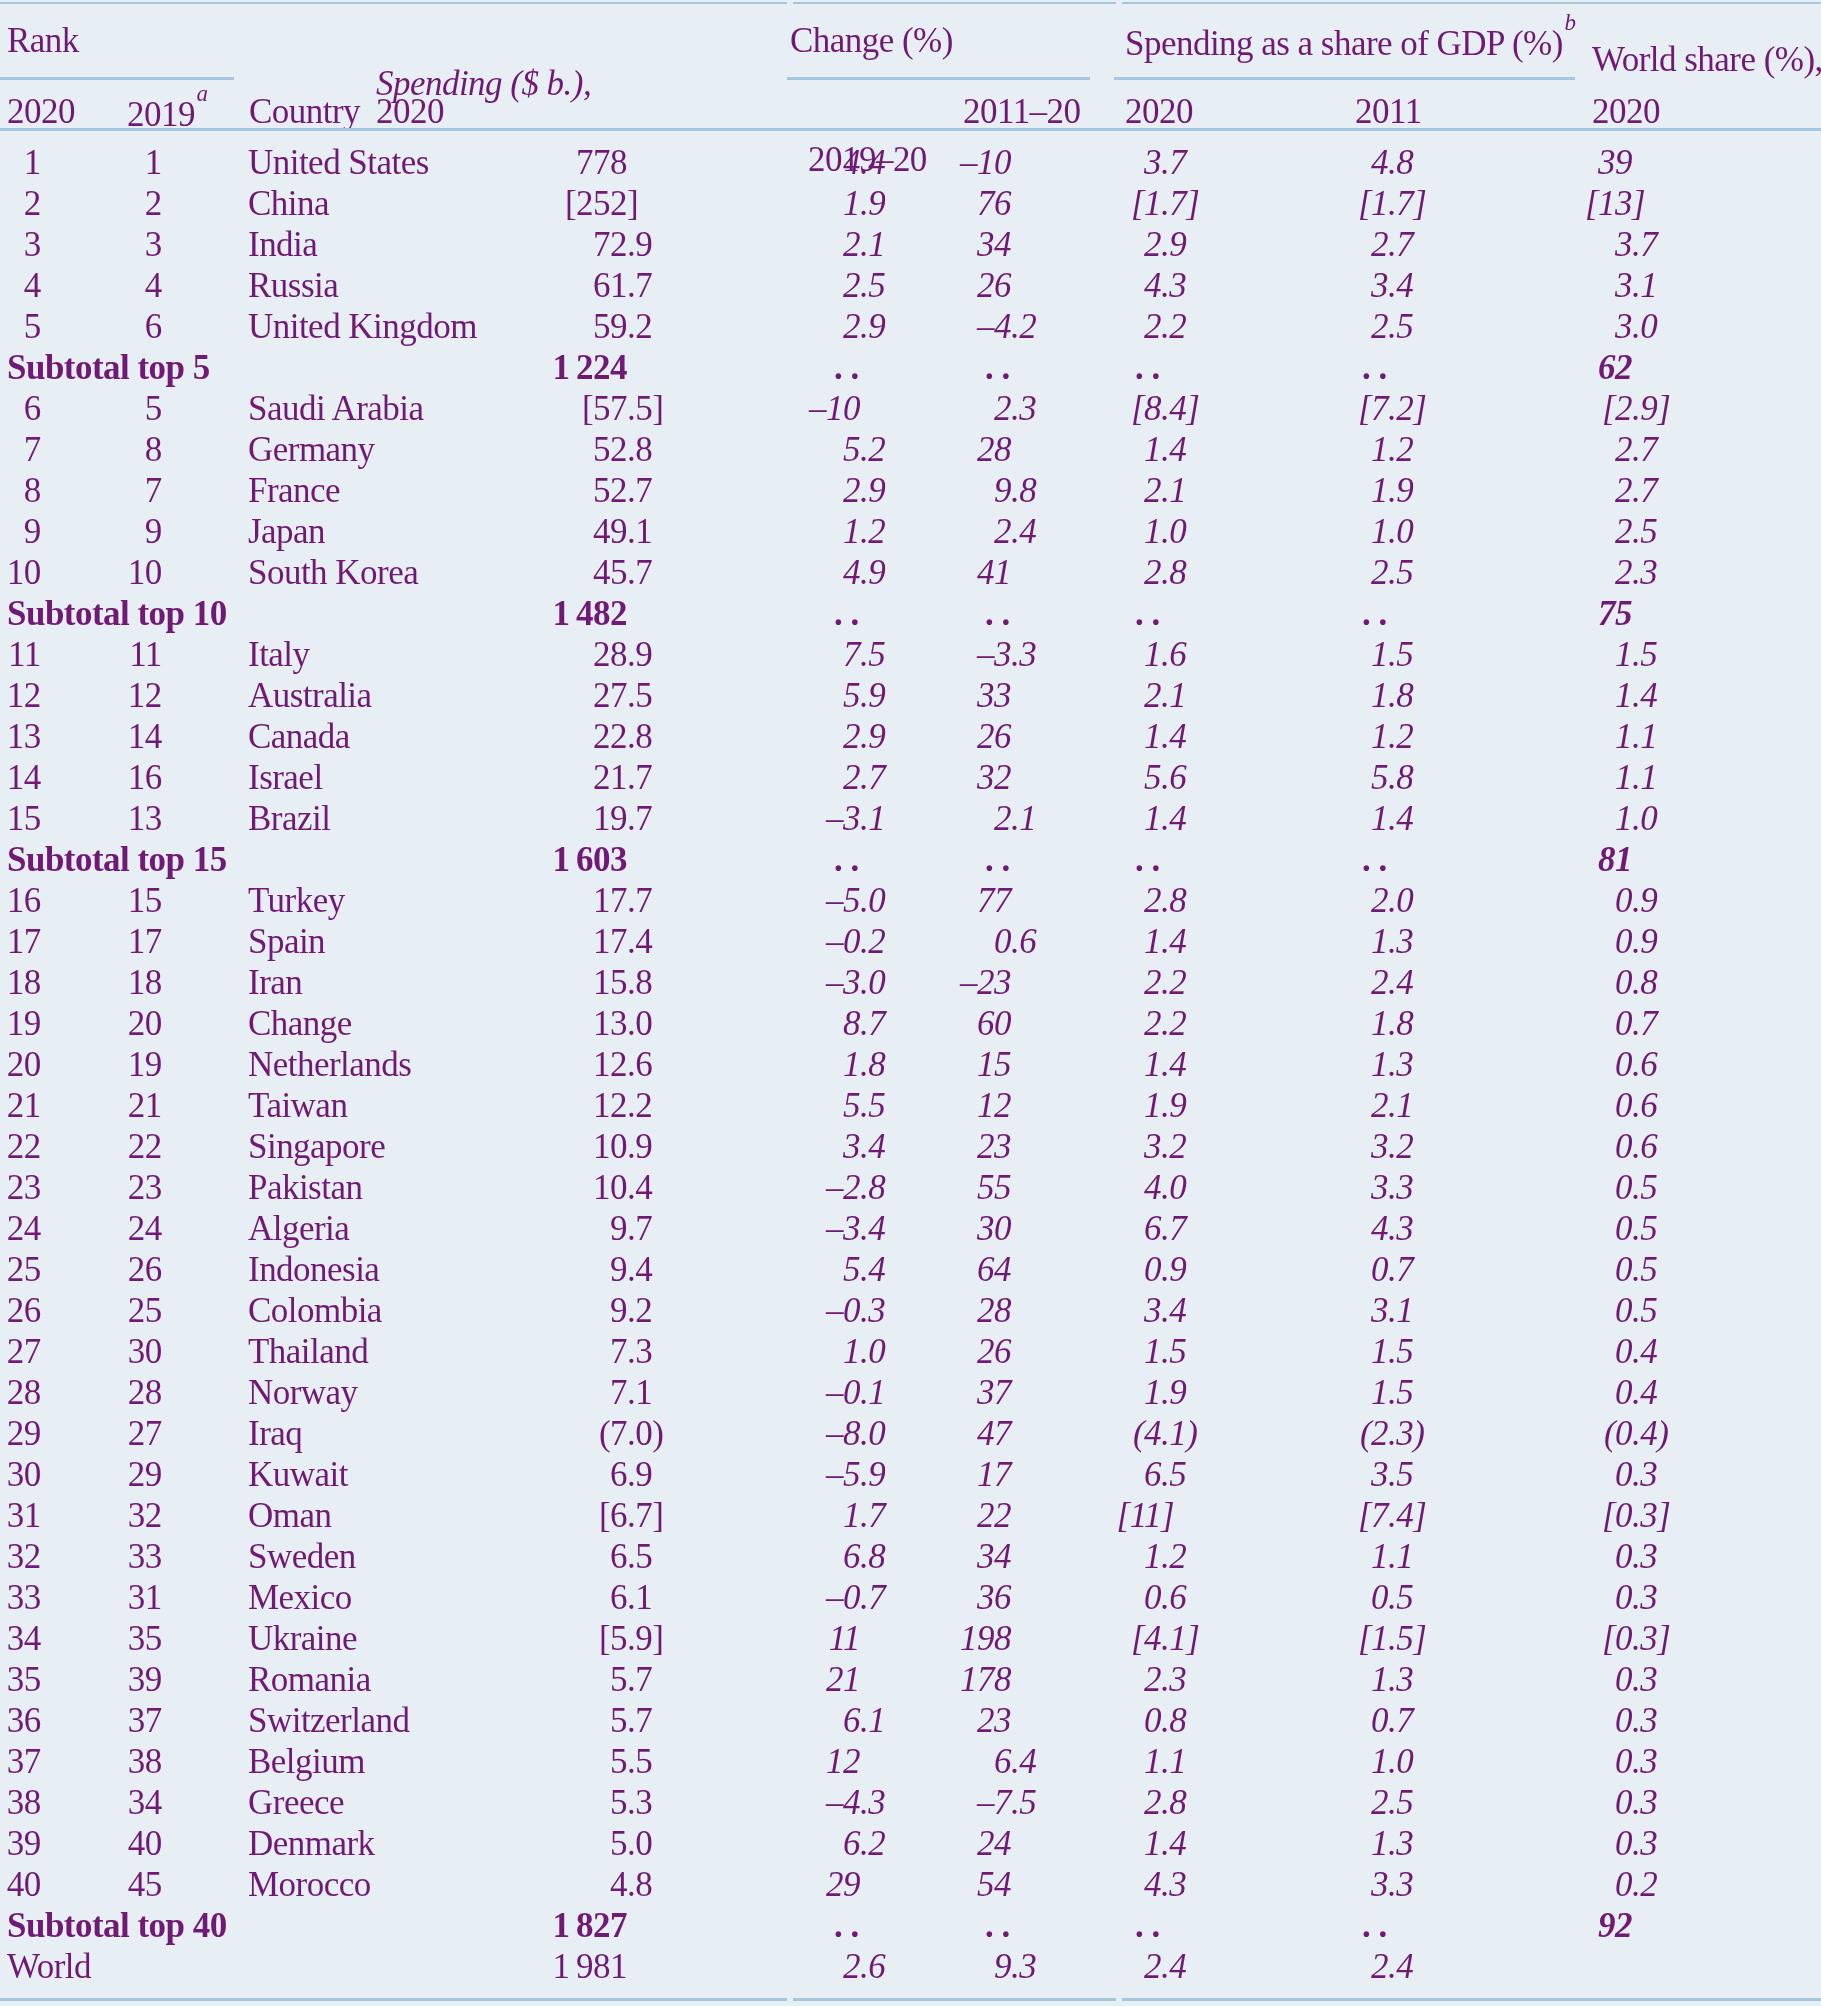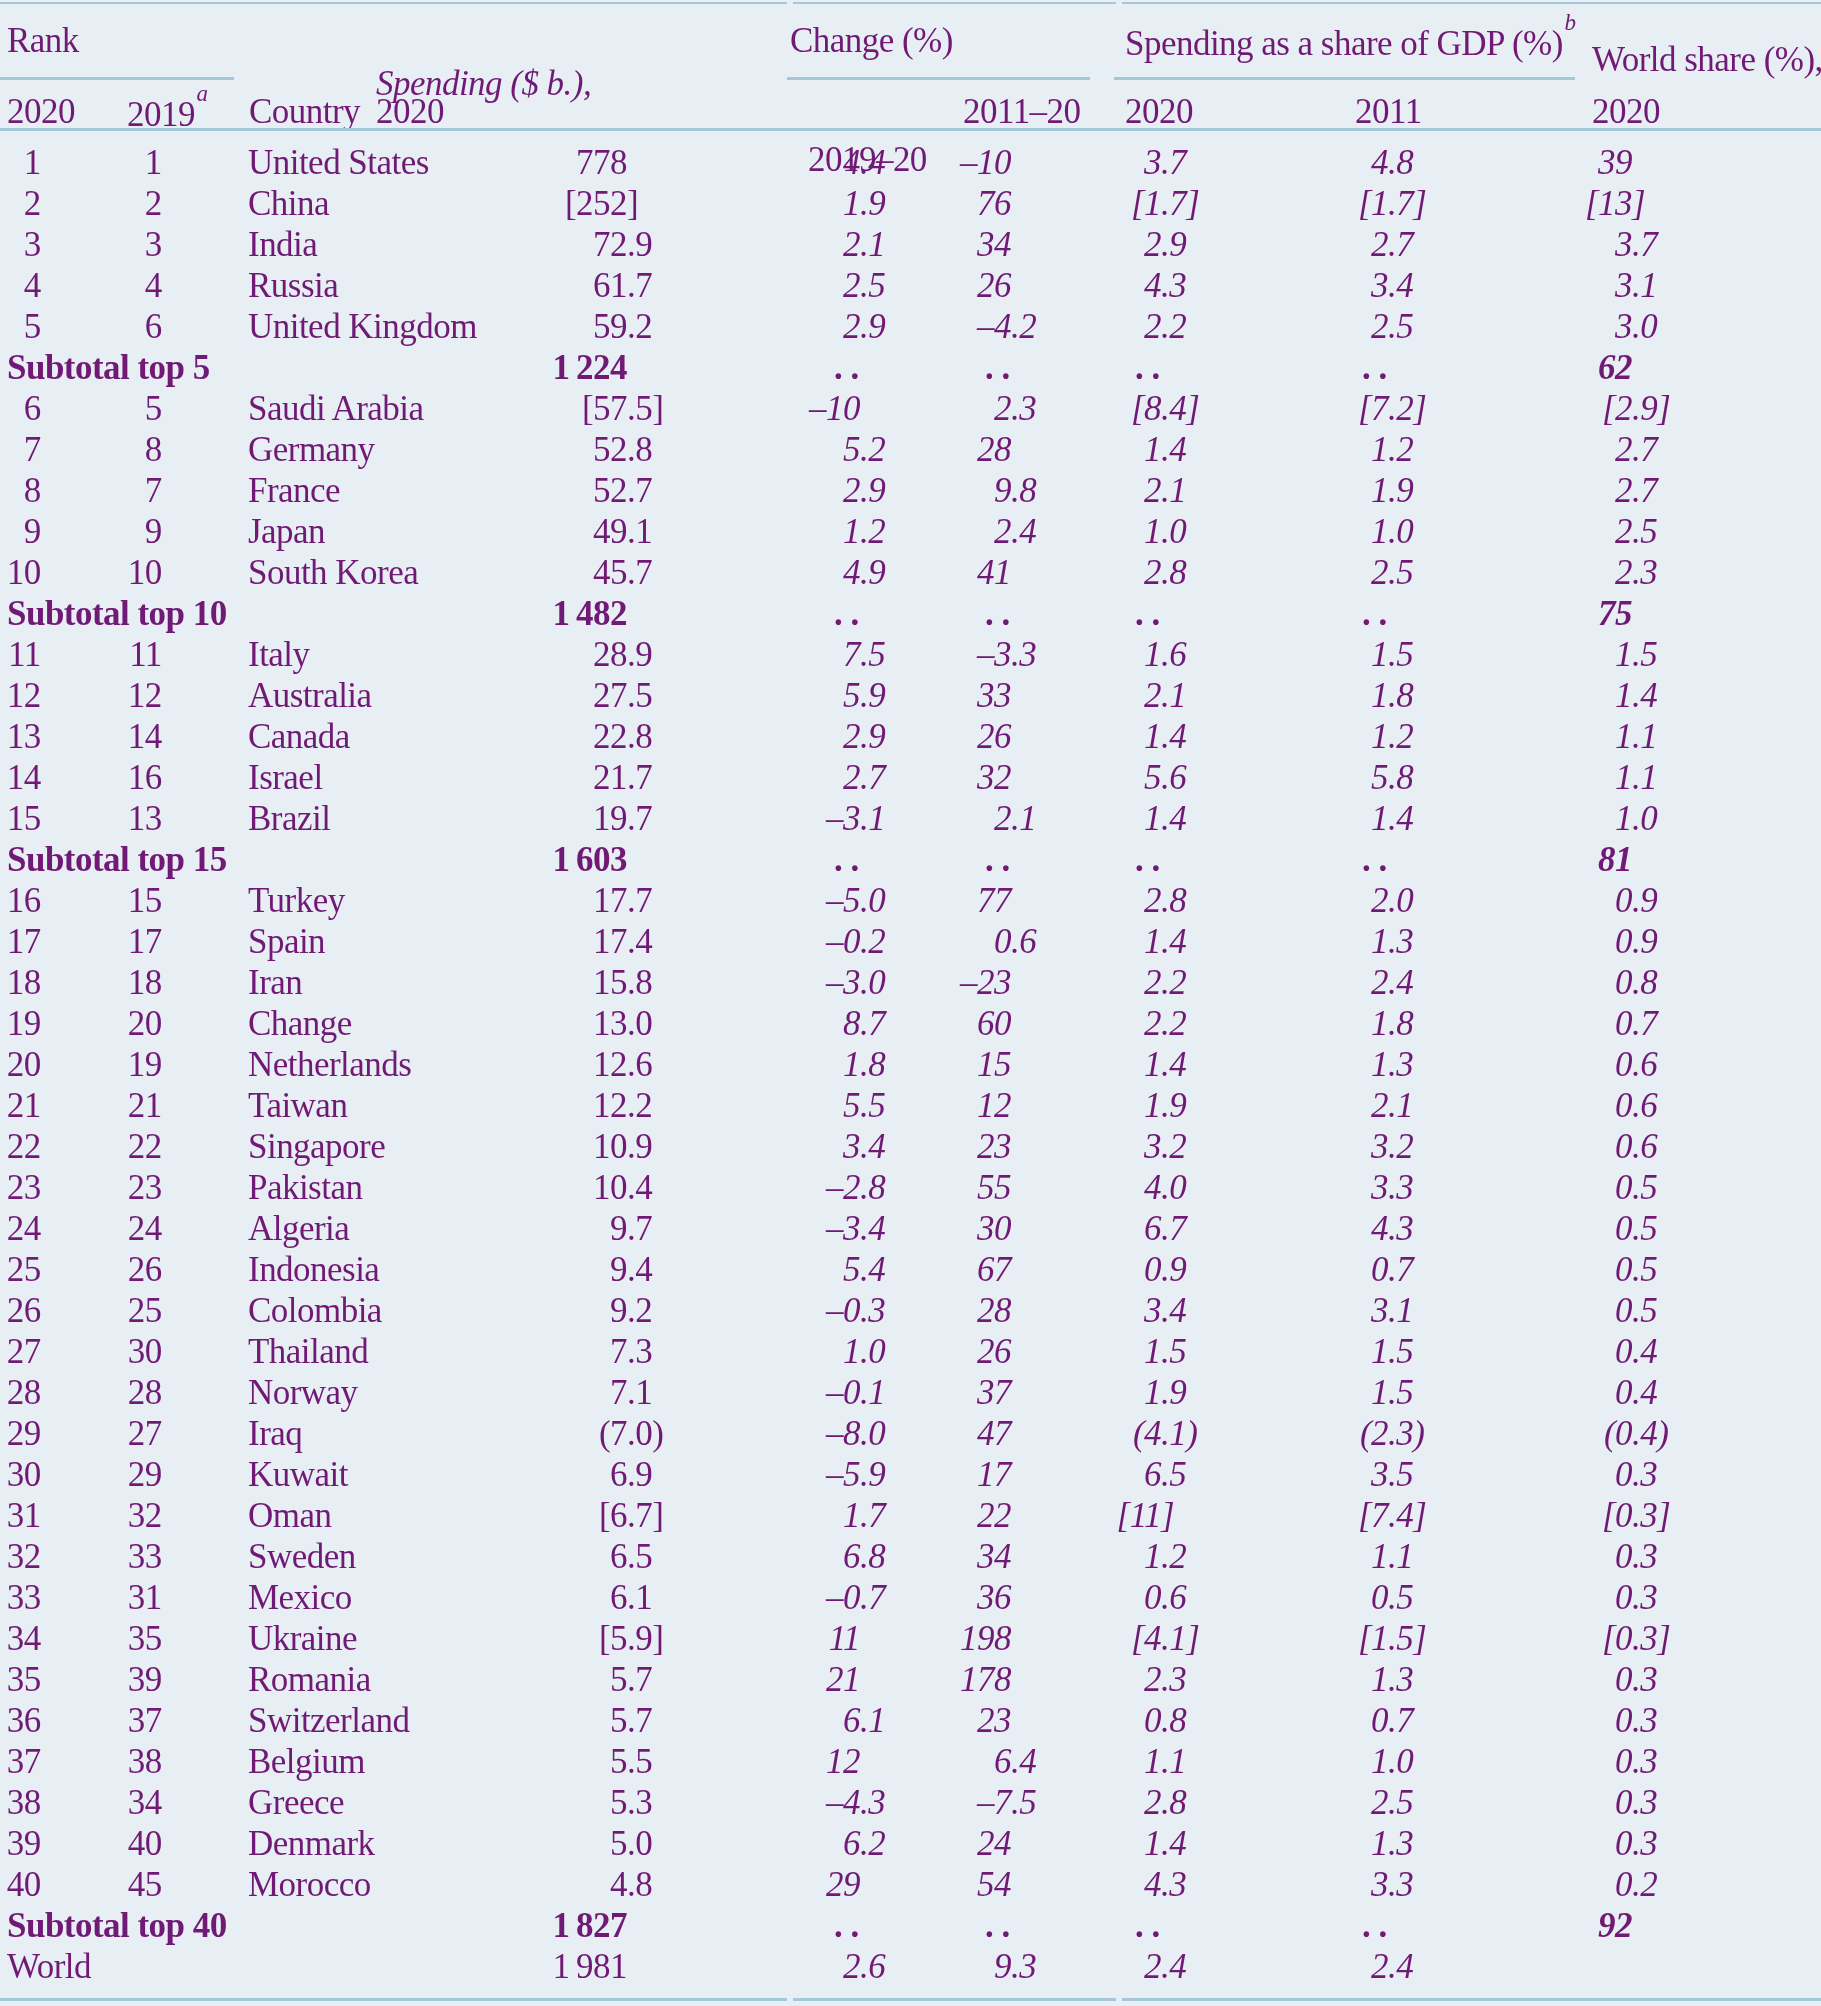--- a/index.html
+++ b/index.html
@@ -859,21 +859,21 @@
         <div class="c c3">Indonesia</div>
         <div class="c num c4">
           <span class="i">9</span>
           <span class="f">.4</span>
         </div>
         <div class="c num c5 it">
           <span class="i">5</span>
           <span class="f">.4</span>
         </div>
         <div class="c num c6 it">
-          <span class="i">67</span>
+          <span class="i">64</span>
           <span class="f"></span>
         </div>
         <div class="c num c7 it">
           <span class="i">0</span>
           <span class="f">.9</span>
         </div>
         <div class="c num c8 it">
           <span class="i">0</span>
           <span class="f">.7</span>
         </div>

